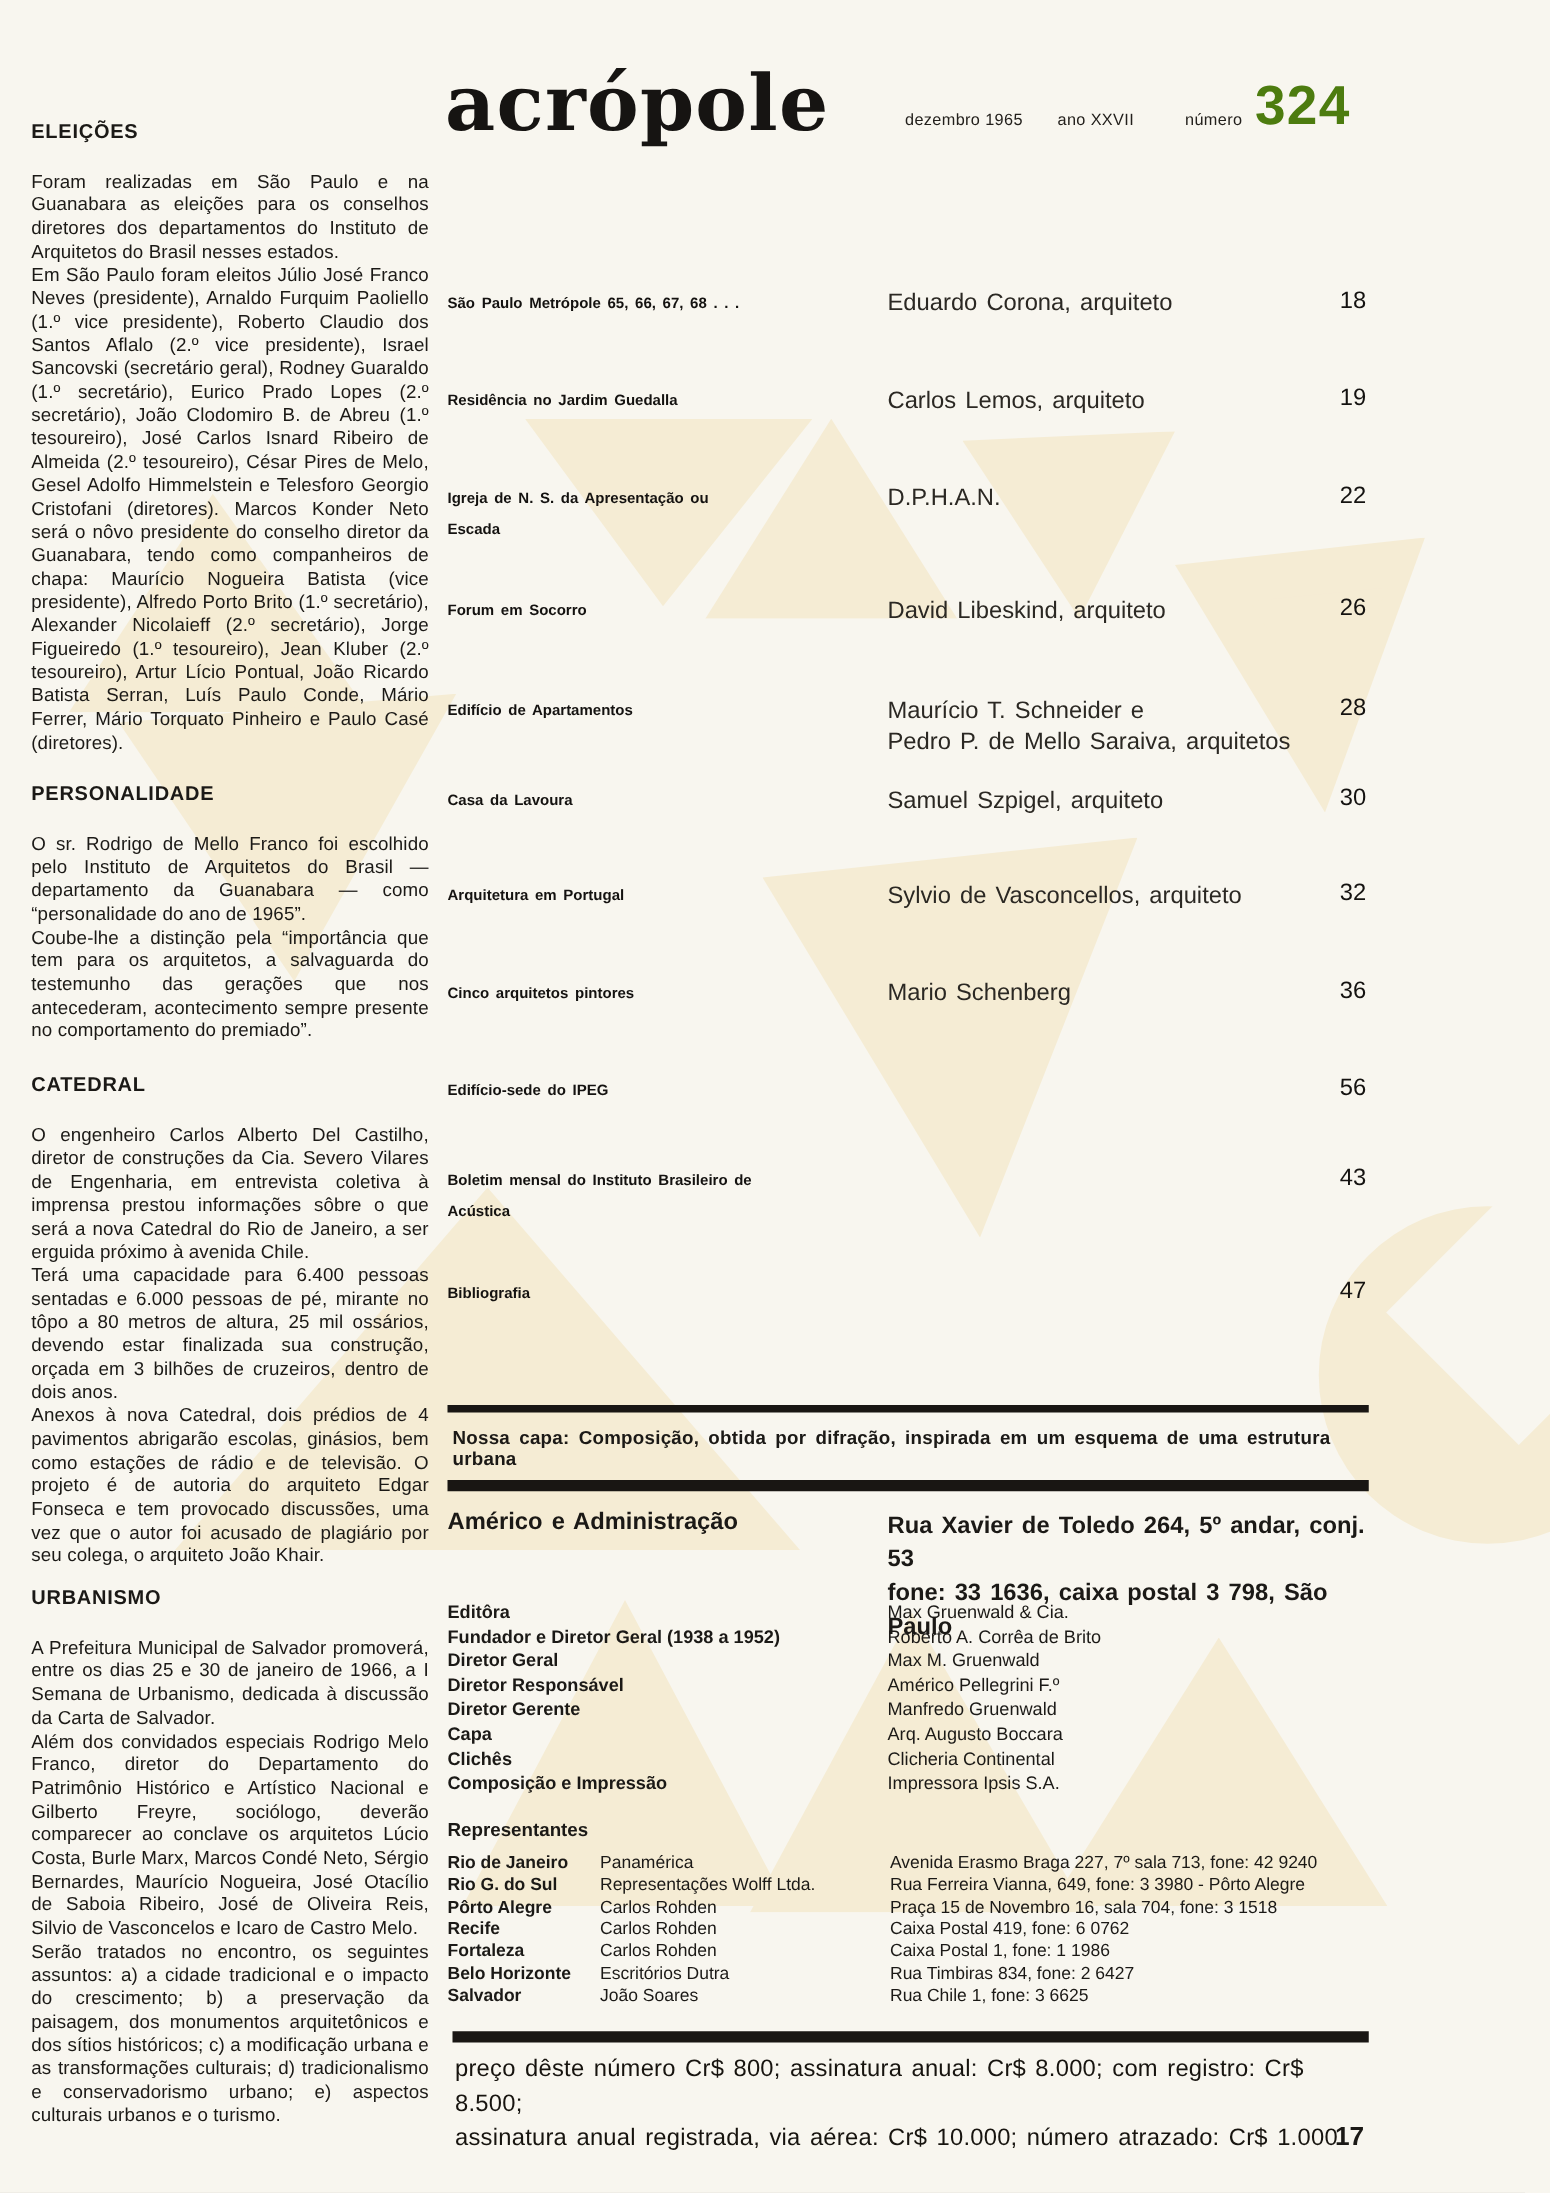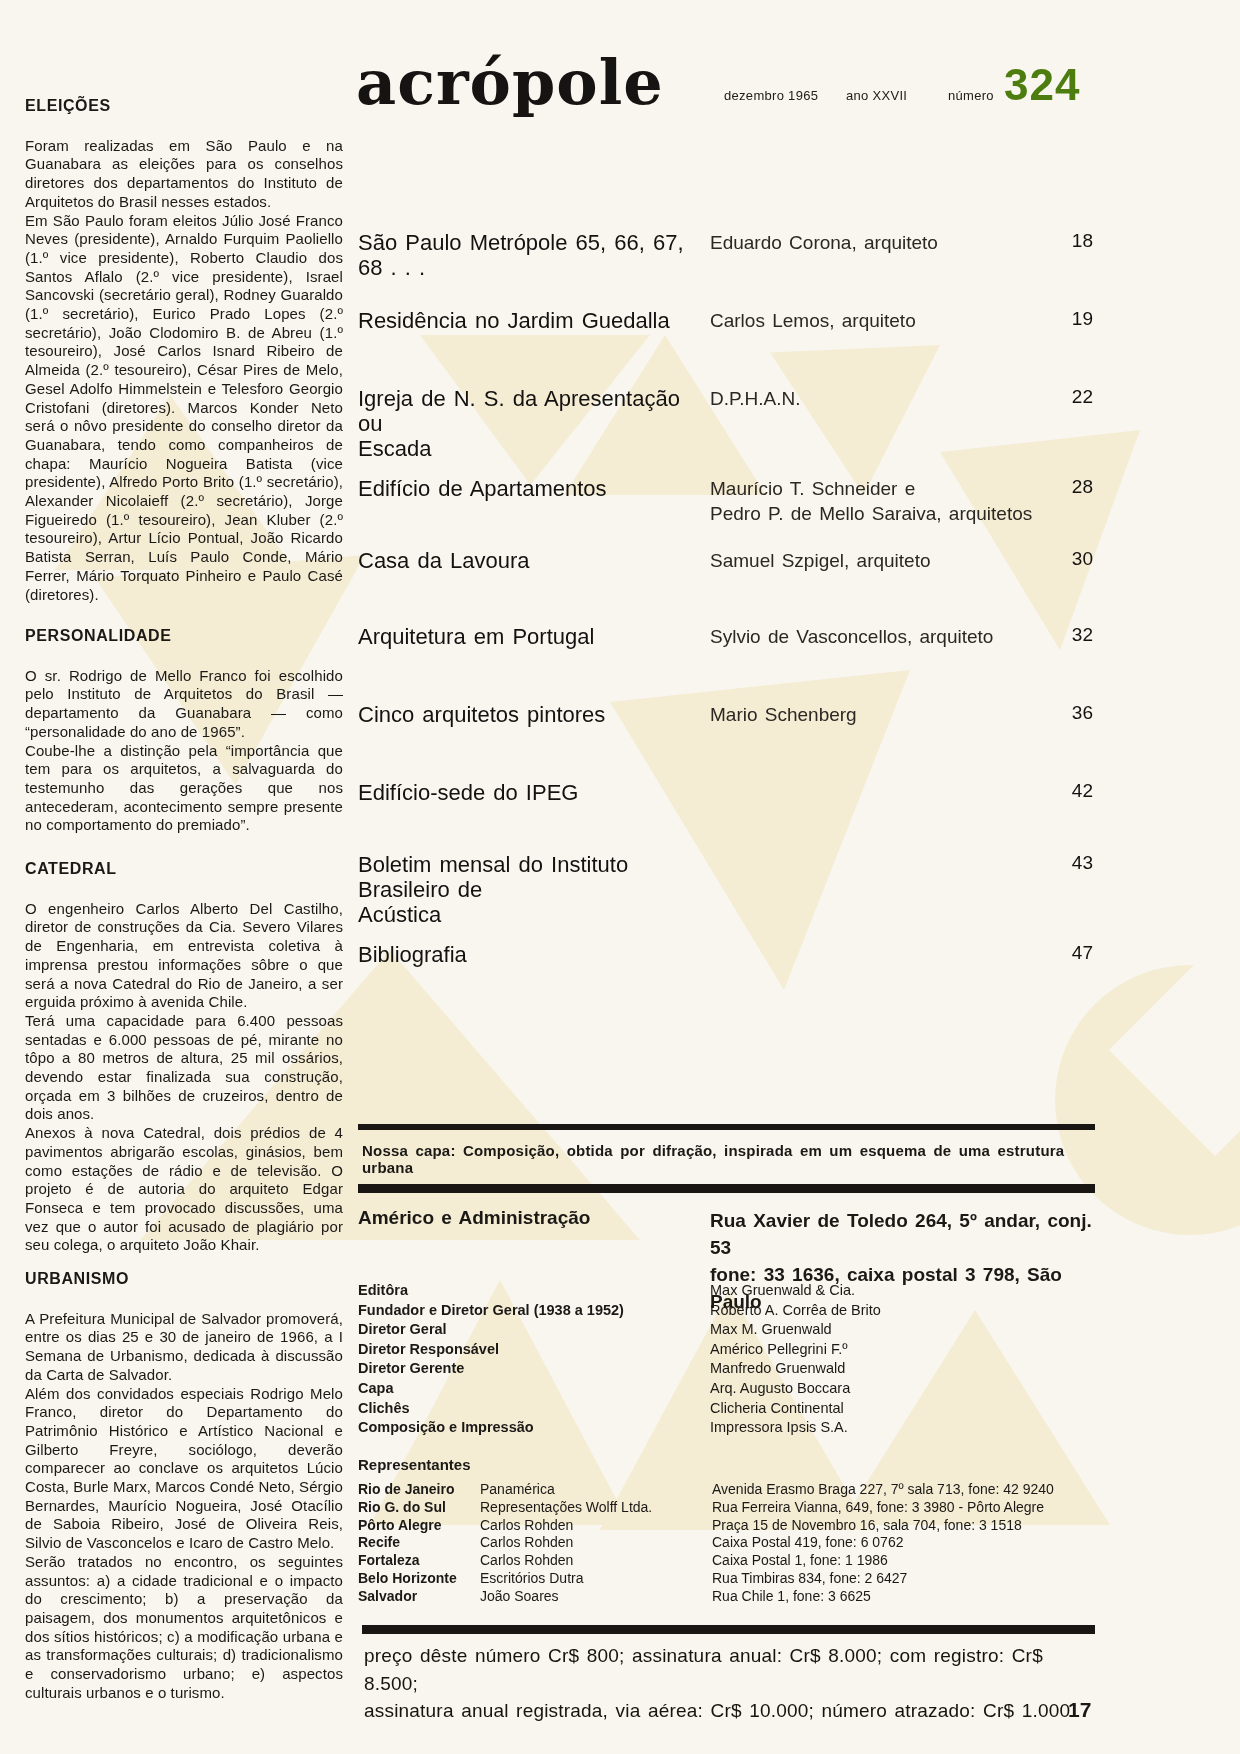--- a/index.html
+++ b/index.html
@@ -14,21 +14,21 @@
   .sec-head{font-weight:bold;font-size:16px;letter-spacing:.6px;margin-bottom:21px;text-align:left}
   .leftcol p{margin:0}
 
   .logo{font-family:"DejaVu Serif",serif;font-weight:bold;font-size:62px;line-height:62px;
         letter-spacing:1px;color:#161412}
   .issue-meta{font-size:13px;letter-spacing:.3px;color:#23201c}
   .issue-num{font-size:44px;line-height:45px;font-weight:bold;letter-spacing:1px;color:#4d7c0f}
 
   .toc{display:flex;flex-direction:column}
   .toc-row{display:grid;grid-template-columns:352px 1fr 56px;align-items:start}
-  .toc-title{font-weight:normal;font-size:22px;line-height:25px;white-space:pre-line;word-spacing:2px;color:#141210}
+  .toc-title{font-weight:bold;font-size:12px;line-height:25px;white-space:pre-line;word-spacing:2px;color:#141210}
   .toc-author{font-size:19px;line-height:25px;white-space:pre-line;word-spacing:2px;color:#2b2823}
   .toc-page{font-size:19px;text-align:right;color:#141210}
 
   .rule{background:#191613}
   .covernote{font-size:15px;font-weight:bold;word-spacing:3px;letter-spacing:.2px}
 
   .admin{display:grid;grid-template-columns:352px 1fr}
   .admin-h{font-size:19px;font-weight:bold;word-spacing:2px}
   .admin-addr{font-size:19px;font-weight:bold;line-height:27px;word-spacing:2px}
 
@@ -102,20 +102,25 @@
       <div class="toc-title">Residência no Jardim Guedalla</div>
       <div class="toc-author">Carlos Lemos, arquiteto</div>
       <div class="toc-page">19</div>
     </div>
     <div class="toc-row" style="height:90px">
       <div class="toc-title">Igreja de N. S. da Apresentação ou
 Escada</div>
       <div class="toc-author">D.P.H.A.N.</div>
       <div class="toc-page">22</div>
     </div>
+    <div class="toc-row" style="height:80px">
+      <div class="toc-title">Forum em Socorro</div>
+      <div class="toc-author">David Libeskind, arquiteto</div>
+      <div class="toc-page">26</div>
+    </div>
     <div class="toc-row" style="height:72px">
       <div class="toc-title">Edifício de Apartamentos</div>
       <div class="toc-author">Maurício T. Schneider e
 Pedro P. de Mello Saraiva, arquitetos</div>
       <div class="toc-page">28</div>
     </div>
     <div class="toc-row" style="height:76px">
       <div class="toc-title">Casa da Lavoura</div>
       <div class="toc-author">Samuel Szpigel, arquiteto</div>
       <div class="toc-page">30</div>
@@ -126,21 +131,21 @@
       <div class="toc-page">32</div>
     </div>
     <div class="toc-row" style="height:78px">
       <div class="toc-title">Cinco arquitetos pintores</div>
       <div class="toc-author">Mario Schenberg</div>
       <div class="toc-page">36</div>
     </div>
     <div class="toc-row" style="height:72px">
       <div class="toc-title">Edifício-sede do IPEG</div>
       <div class="toc-author"></div>
-      <div class="toc-page">42</div>
+      <div class="toc-page">56</div>
     </div>
     <div class="toc-row" style="height:90px">
       <div class="toc-title">Boletim mensal do Instituto Brasileiro de
 Acústica</div>
       <div class="toc-author"></div>
       <div class="toc-page">43</div>
     </div>
     <div class="toc-row">
       <div class="toc-title">Bibliografia</div>
       <div class="toc-author"></div>

